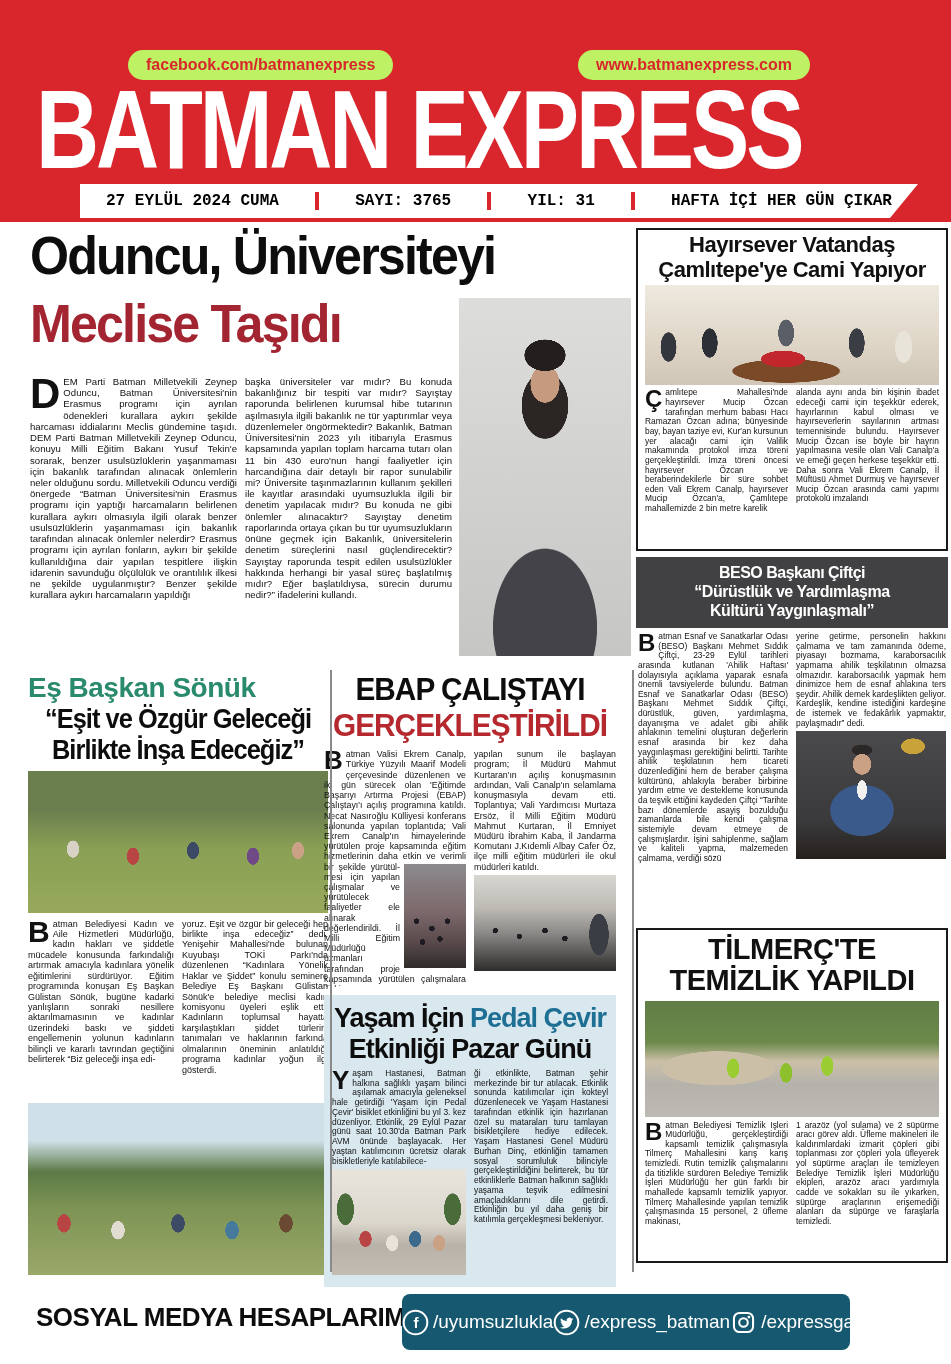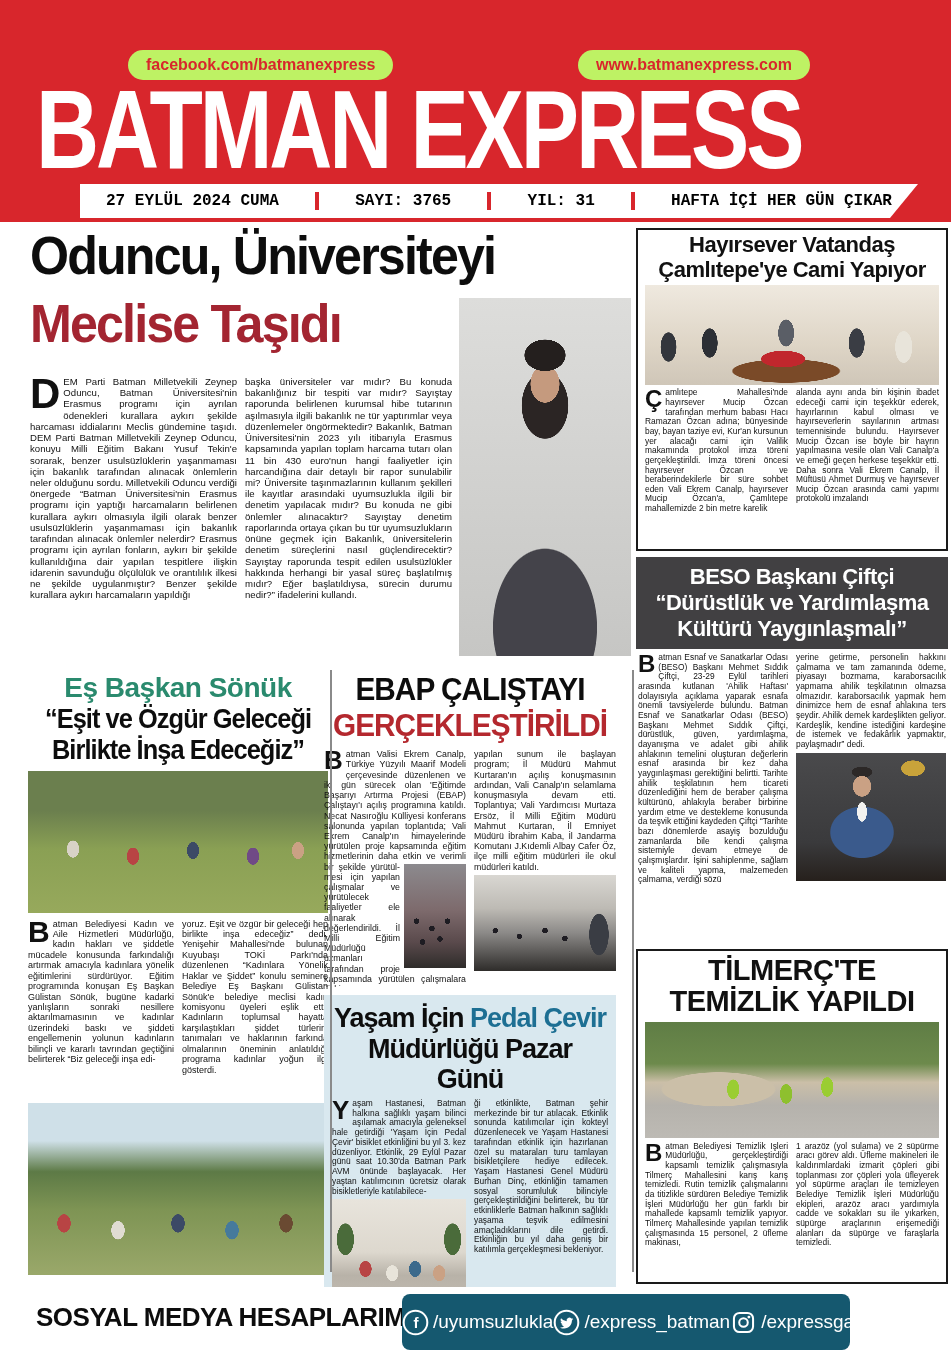--- a/index.html
+++ b/index.html
@@ -103,31 +103,31 @@
     linear-gradient(#5f7d45 0%,#6d8a4c 36%,#cbbfa8 52%,#b5b2ac 72%,#bdbab4 100%);}
 
   
   .sidebar{position:absolute;left:636px;top:228px;width:312px;}
   .boxed{border:2px solid #1a1a1a;padding:3px 7px;box-sizing:border-box;background:#fff;}
   .cami-title{font-size:22px;font-weight:700;text-align:center;line-height:1.12;letter-spacing:-.5px;}
   .sb-cols{font-size:8.4px;line-height:1.15;}
   .cami-box .sb-cols{height:158px;overflow:hidden;}
   .sb-cols .dc{font-size:24px;}
   .beso-box{margin-top:6px;}
-  .beso-header{background:#414042;color:#fff;text-align:center;font-weight:700;font-size:22px;
+  .beso-header{background:#414042;color:#fff;text-align:center;font-weight:700;font-size:16px;
                line-height:1.18;padding:7px 0;letter-spacing:-.5px;}
   .beso-body{padding:4px 2px 0 2px;}
   .beso-body .sb-cols{height:288px;overflow:hidden;}
   .tilmerc-box{margin-top:8px;padding:4px 7px;}
   .tilmerc-title{font-size:29px;font-weight:700;text-align:center;line-height:1.08;letter-spacing:-.5px;}
   .tilmerc-box .sb-cols{height:136px;overflow:hidden;}
 
   
   .sonuk{position:absolute;left:28px;top:672px;width:300px;}
-  .sonuk-kicker{color:#2a8a6e;font-size:28px;font-weight:700;text-align:center;letter-spacing:-.5px;}
+  .sonuk-kicker{color:#2a8a6e;font-size:28px;font-weight:700;text-align:left;letter-spacing:-.5px;}
   .sonuk-head{font-size:27px;font-weight:700;text-align:center;line-height:1.14;letter-spacing:-1px;
               transform:scaleX(.94);transform-origin:center;color:#0d0d0d;}
   .sonuk-cols{margin-top:6px;font-size:9px;line-height:1.16;height:178px;overflow:hidden;}
   .sonuk-cols .dc{font-size:30px;}
 
   
   .center{position:absolute;left:324px;top:672px;width:292px;}
   .ebap-h{font-size:31px;font-weight:700;text-align:center;line-height:1.15;letter-spacing:-1px;
           transform:scaleX(.96);transform-origin:center;color:#0d0d0d;}
   .ebap-h.red{color:#b4282e;}
@@ -237,21 +237,21 @@
     <div class="ebap-h red">GERÇEKLEŞTİRİLDİ</div>
     <div class="cols ebap-body">
       <p class="col"><span class="dc">B</span><span>atman Valisi Ekrem Canalp, Türkiye Yüzyılı Maarif Modeli çerçevesinde düzenlenen ve iki gün sürecek olan 'Eğitimde Başarıyı Artırma Projesi (EBAP) Çalıştayı'ı açılış programına katıldı. Necat Nasıroğlu Külliyesi konferans salonunda yapılan toplantıda; Vali Ekrem Canalp'ın himayelerinde yürütülen proje kapsamında eğitim hizmetlerinin daha etkin ve verimli bir şekilde yürütül-</span><span class="ebap-inset ph"></span><span>mesi için yapılan çalışmalar ve yürütülecek faaliyetler ele alınarak değerlendirildi. İl Milli Eğitim Müdürlüğü uzmanları tarafından proje kapsamında yürütülen çalışmalara ilişkin</span></p>
       <p class="col"><span>yapılan sunum ile başlayan program; İl Müdürü Mahmut Kurtaran'ın açılış konuşmasının ardından, Vali Canalp'ın selamlama konuşmasıyla devam etti. Toplantıya; Vali Yardımcısı Murtaza Ersöz, İl Milli Eğitim Müdürü Mahmut Kurtaran, İl Emniyet Müdürü İbrahim Kaba, İl Jandarma Komutanı J.Kıdemli Albay Cafer Öz, ilçe milli eğitim müdürleri ile okul müdürleri katıldı.</span>
         <span class="ebap-photo2 ph" style="display:block"></span>
       </p>
     </div>
 
     <section class="pedal-box">
       <div class="pedal-h"><span>Yaşam İçin </span><span class="pedal-blue">Pedal Çevir</span></div>
-      <div class="pedal-h">Müdürlüğü Pazar Günü</div>
+      <div class="pedal-h">Etkinliği Pazar Günü</div>
       <div class="cols pedal-cols">
         <p class="col"><span class="dc">Y</span><span>aşam Hastanesi, Batman halkına sağlıklı yaşam bilinci aşılamak amacıyla geleneksel hale getirdiği 'Yaşam İçin Pedal Çevir' bisiklet etkinliğini bu yıl 3. kez düzenliyor. Etkinlik, 29 Eylül Pazar günü saat 10.30'da Batman Park AVM önünde başlayacak. Her yaştan katılımcının ücretsiz olarak bisikletleriyle katılabilece-</span>
           <span class="pedal-photo ph" style="display:block"></span>
         </p>
         <p class="col">ği etkinlikte, Batman şehir merkezinde bir tur atılacak. Etkinlik sonunda katılımcılar için kokteyl düzenlenecek ve Yaşam Hastanesi tarafından etkinlik için hazırlanan özel su mataraları turu tamlayan bisikletçilere hediye edilecek. Yaşam Hastanesi Genel Müdürü Burhan Dinç, etkinliğin tamamen sosyal sorumluluk bilinciyle gerçekleştirildiğini belirterek, bu tür etkinliklerle Batman halkının sağlıklı yaşama teşvik edilmesini amaçladıklarını dile getirdi. Etkinliğin bu yıl daha geniş bir katılımla gerçekleşmesi bekleniyor.</p>
       </div>
     </section>
   </section>
 
   <div class="vrule vr1"></div>

